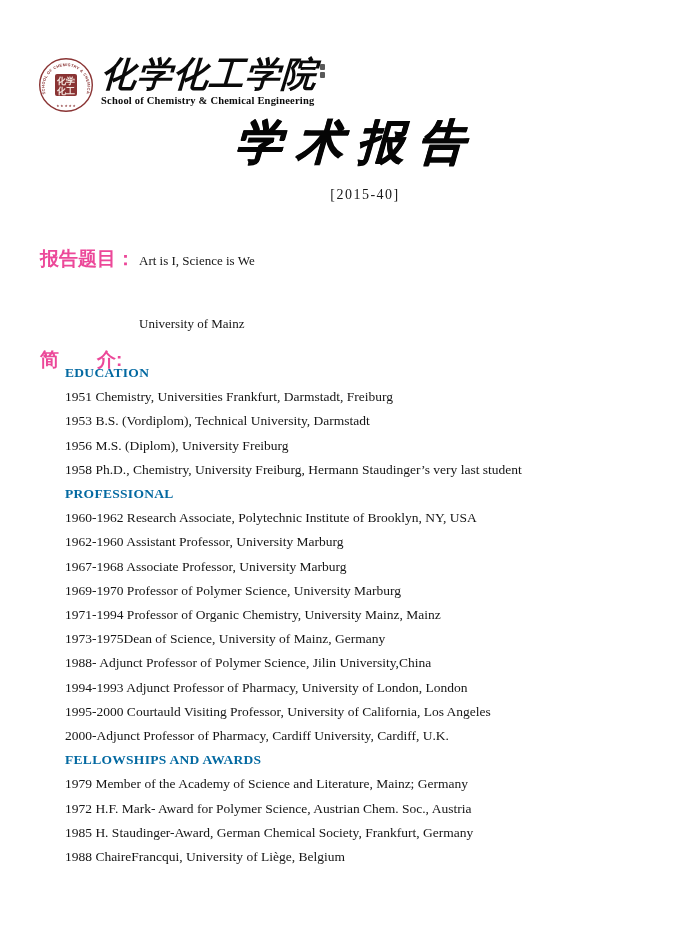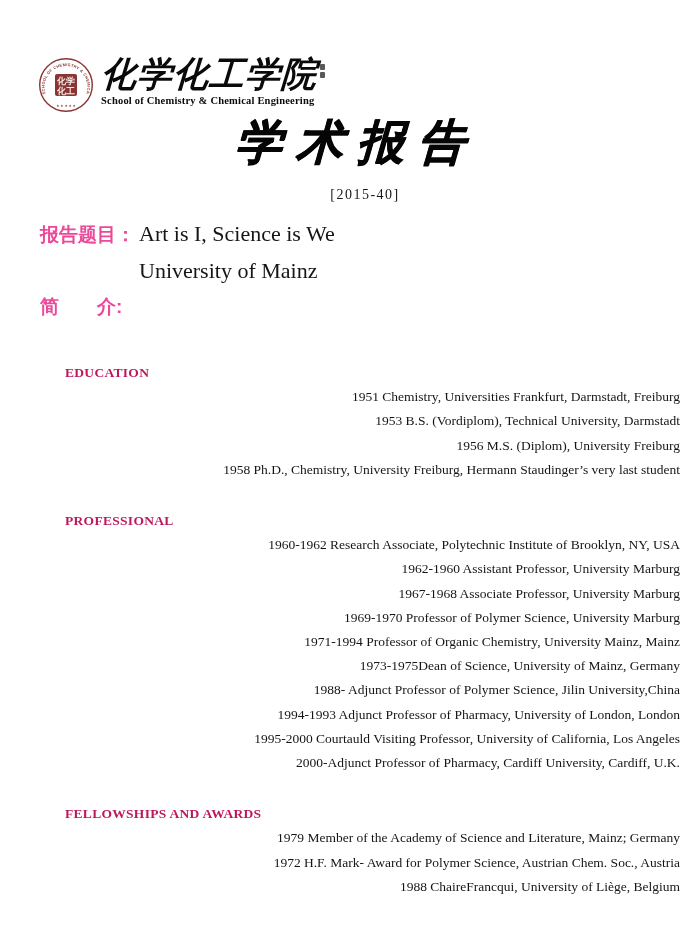--- a/index.html
+++ b/index.html
@@ -37,27 +37,27 @@
     text-align:center; text-indent:30px; font-size:14px; letter-spacing:1.5px; color:#181818;
   }
 
   
   .info { position:absolute; top:220px; left:40px; right:30px; }
   .info-row { display:flex; align-items:baseline; margin-bottom:9px; }
   .info-label {
     flex:none; width:99px; font-family:"Liberation Sans", sans-serif;
     font-weight:bold; font-size:19px; line-height:27px; white-space:pre; color:#ec4899;
   }
-  .info-value { font-size:22px; line-height:27px; white-space:nowrap; color:#151515; }
+  .info-value { font-size:13px; line-height:27px; white-space:nowrap; color:#151515;margin-top:27px; }
 
   
   .bio { position:absolute; top:361px; left:65px; right:20px; font-size:13.5px; }
-  .bio-section + .bio-section { margin-top:27px; }
-  .bio-heading { font-weight:bold; line-height:24.2px; letter-spacing:0.3px; white-space:nowrap; color:#be185d; }
-  .bio-line { line-height:24.2px; white-space:nowrap; color:#151515;text-align:right; }
+  .bio-section + .bio-section { }
+  .bio-heading { font-weight:bold; line-height:24.2px; letter-spacing:0.3px; white-space:nowrap; color:#0369a1; }
+  .bio-line { line-height:24.2px; white-space:nowrap; color:#151515; }
 </style>
 </head>
 <body>
 
 <div class="page">
 
   <div class="logo">
     <svg class="seal" viewBox="0 0 56 58" aria-hidden="true">
       <circle cx="28" cy="29" r="26.3" fill="none" stroke="#8a3434" stroke-width="1.4"></circle>
       <defs>
@@ -119,17 +119,18 @@
       <div class="bio-line">1988- Adjunct Professor of Polymer Science, Jilin University,China</div>
       <div class="bio-line">1994-1993 Adjunct Professor of Pharmacy, University of London, London</div>
       <div class="bio-line">1995-2000 Courtauld Visiting Professor, University of California, Los Angeles</div>
       <div class="bio-line">2000-Adjunct Professor of Pharmacy, Cardiff University, Cardiff, U.K.</div>
     </div>
 
     <div class="bio-section">
       <div class="bio-heading">FELLOWSHIPS AND AWARDS</div>
       <div class="bio-line">1979 Member of the Academy of Science and Literature, Mainz; Germany</div>
       <div class="bio-line">1972 H.F. Mark- Award for Polymer Science, Austrian Chem. Soc., Austria</div>
+      <div class="bio-line">1985 H. Staudinger-Award, German Chemical Society, Frankfurt, Germany</div>
       <div class="bio-line">1988 ChaireFrancqui, University of Liège, Belgium</div>
     </div>
 
   </div>
 </div>
 
 </body></html>

